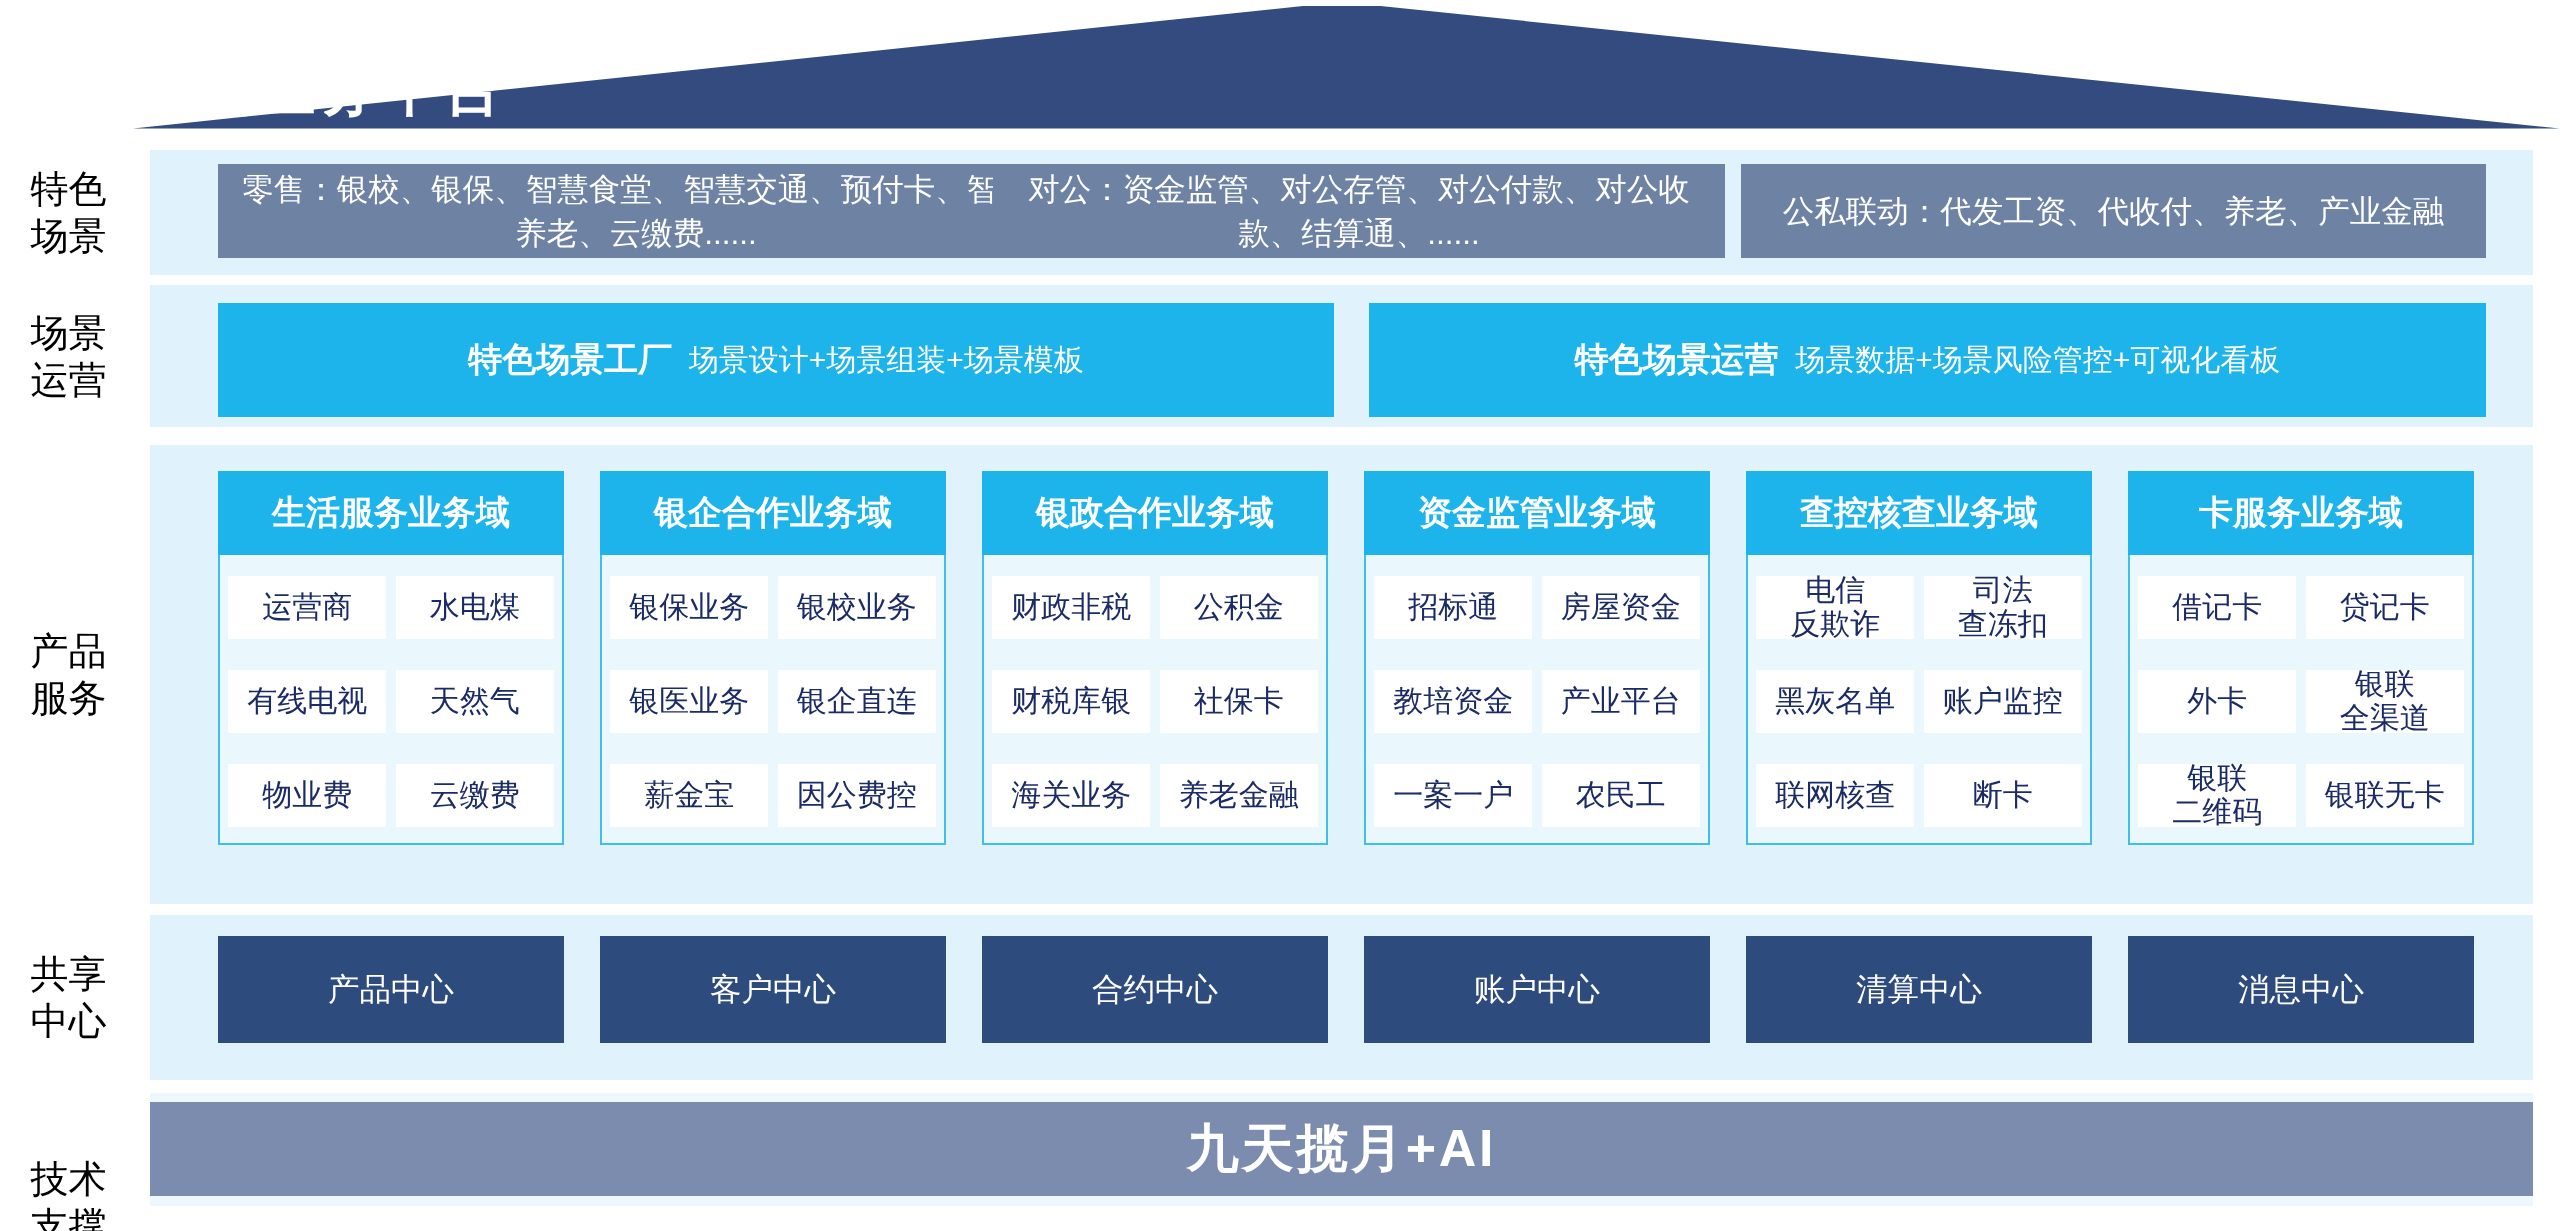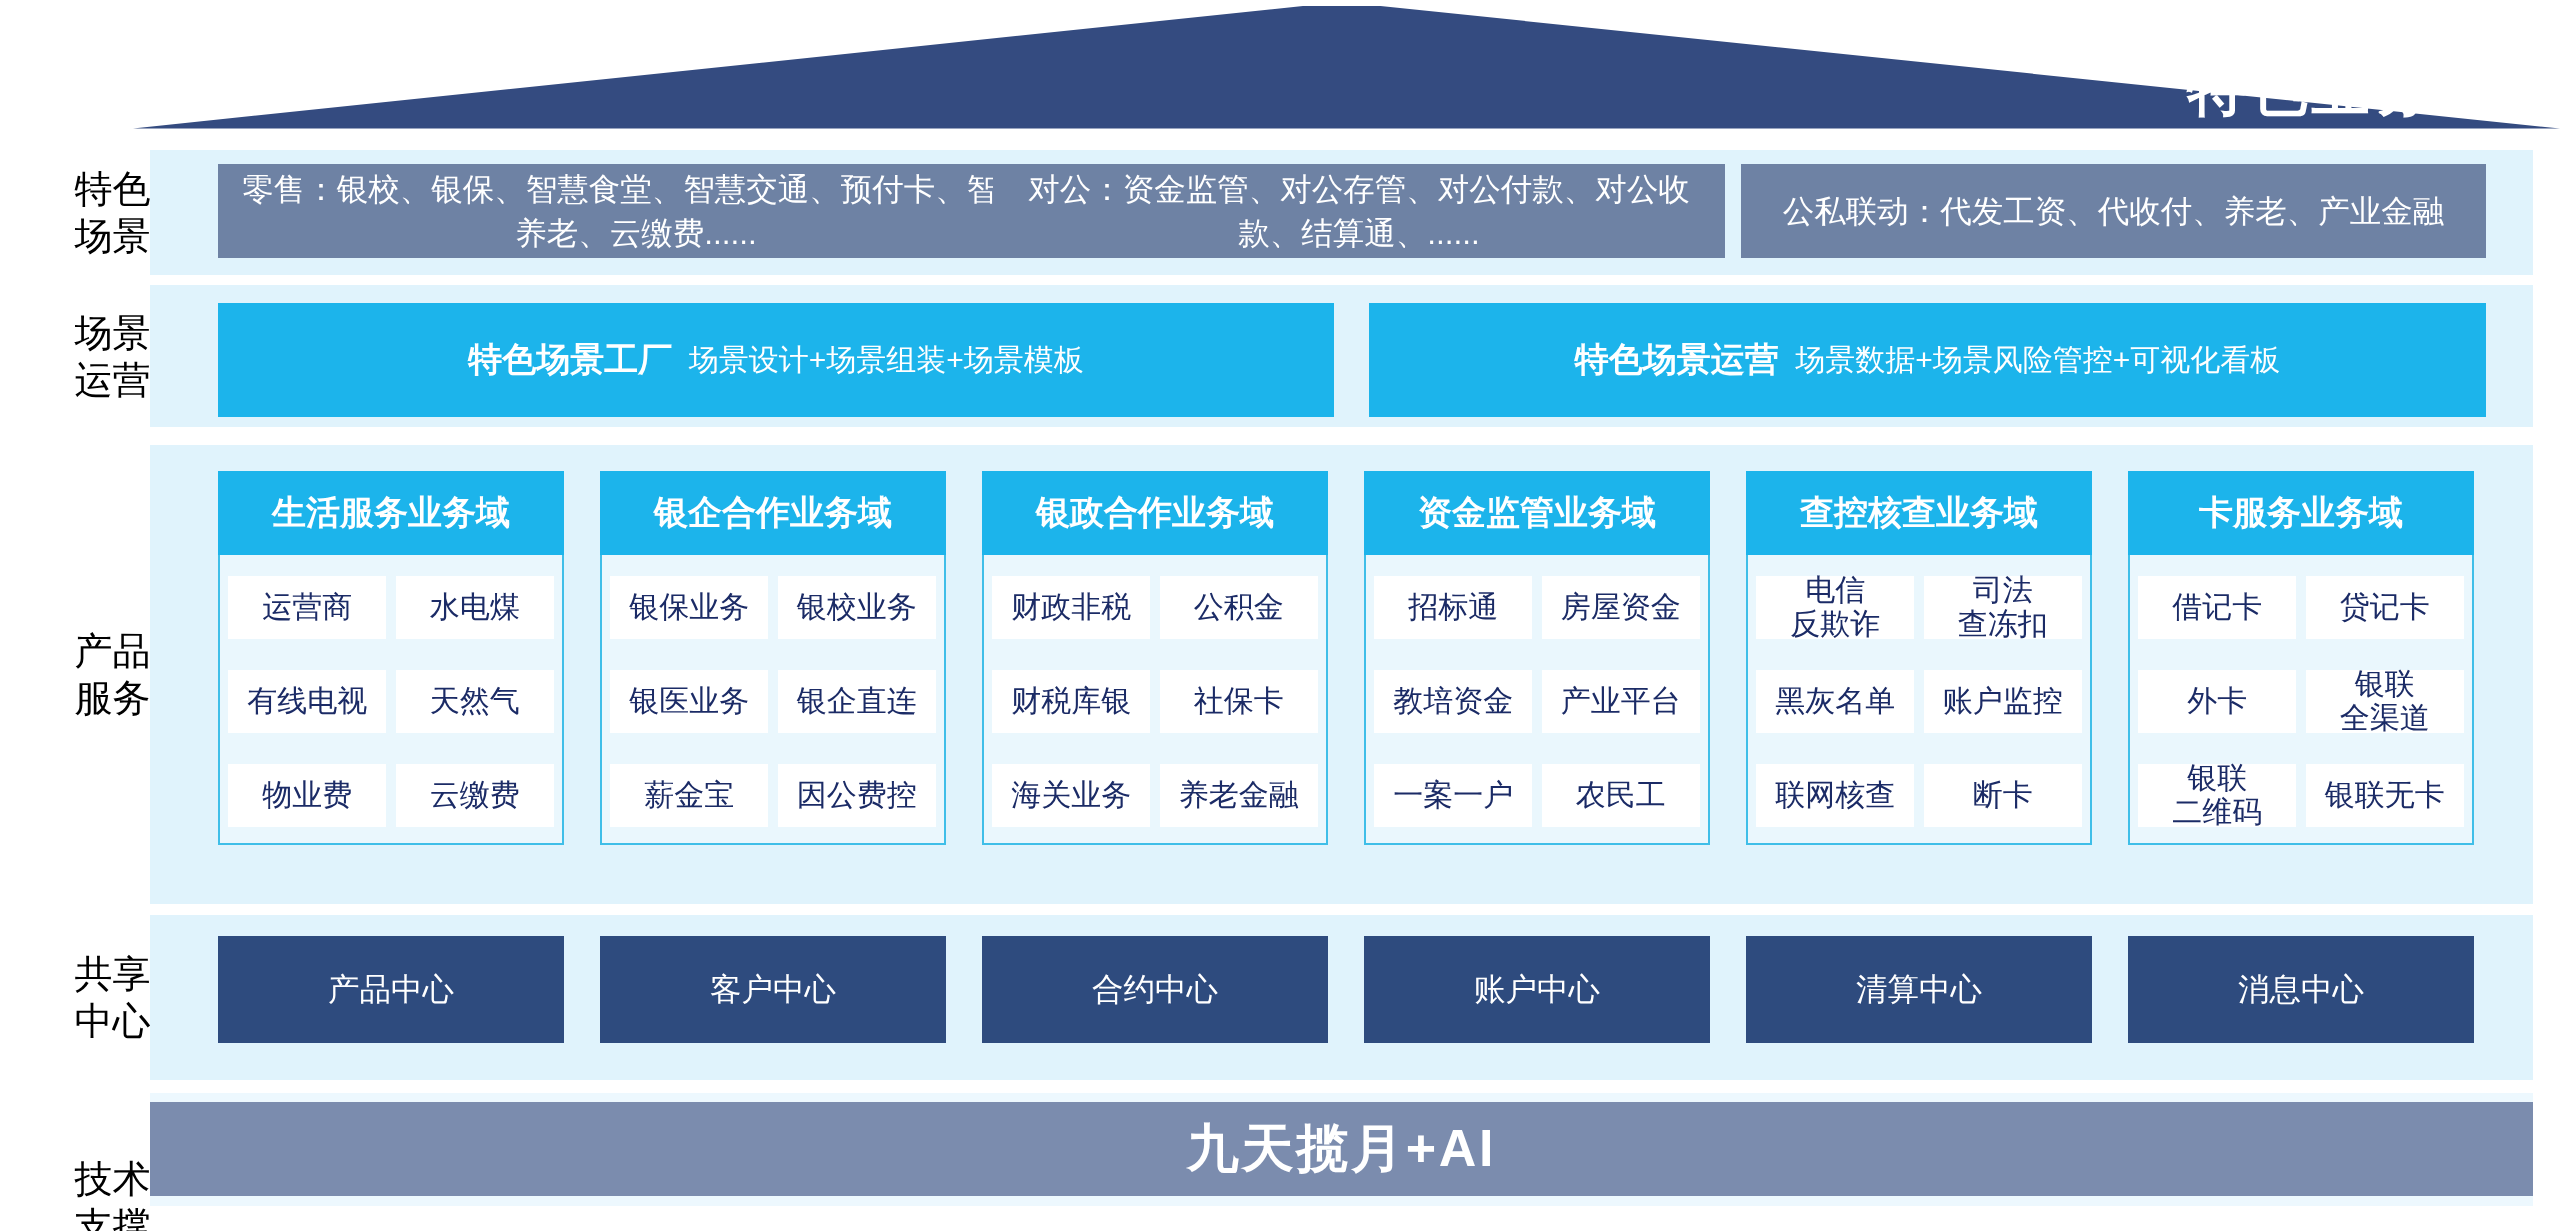--- a/index.html
+++ b/index.html
@@ -1,32 +1,32 @@
 <!DOCTYPE html>
 <html style="font-size:11px"><head>
 <meta charset="utf-8">
 <style>
   html,body{margin:0;padding:0;background:#ffffff;}
   body{font-family:"Liberation Sans","DejaVu Sans",sans-serif;}
   .canvas{position:relative;width:2576px;height:1232px;background:#ffffff;overflow:hidden;}
 
   .roof{position:absolute;left:133px;top:5.5px;width:2427px;height:123px;background:#344B80;
         clip-path:polygon(0 100%,48.4% 0,51.2% 0,100% 100%);}
-  .roof-title{position:absolute;left:133px;top:51px;width:2427px;text-align:right;
+  .roof-title{position:absolute;left:133px;top:51px;width:2427px;text-align:left;
         font-size:58px;font-weight:bold;color:#ffffff;letter-spacing:4.1px;}
 
   .band{position:absolute;left:150px;width:2383px;background:#E0F3FC;}
   .b1{top:150px;height:125px}
   .b2{top:285px;height:142px}
   .b3{top:445px;height:459px}
   .b4{top:915px;height:165px}
   .b5{top:1093px;height:113px;background:#EDF8FE}
 
   .side-label{position:absolute;left:0;width:137px;text-align:center;color:#000000;
-        font-size:38px;line-height:47px;font-weight:500;margin-left:44px;}
+        font-size:38px;line-height:47px;font-weight:500;}
   .side-label span{display:block;}
   .sl1{top:166px}.sl2{top:310px}.sl3{top:628px}.sl4{top:951px}.sl5{top:1156px}
 
   .scene-box{position:absolute;top:164px;height:94px;background:#6E82A4;color:#ffffff;
         font-size:31.5px;line-height:44px;display:flex;align-items:center;justify-content:center;
         text-align:center;padding:0 19px;box-sizing:border-box;}
   .sb1{left:218px;width:836px}
   .sb2{left:993px;width:732px}
   .sb3{left:1741px;width:745px}
 

